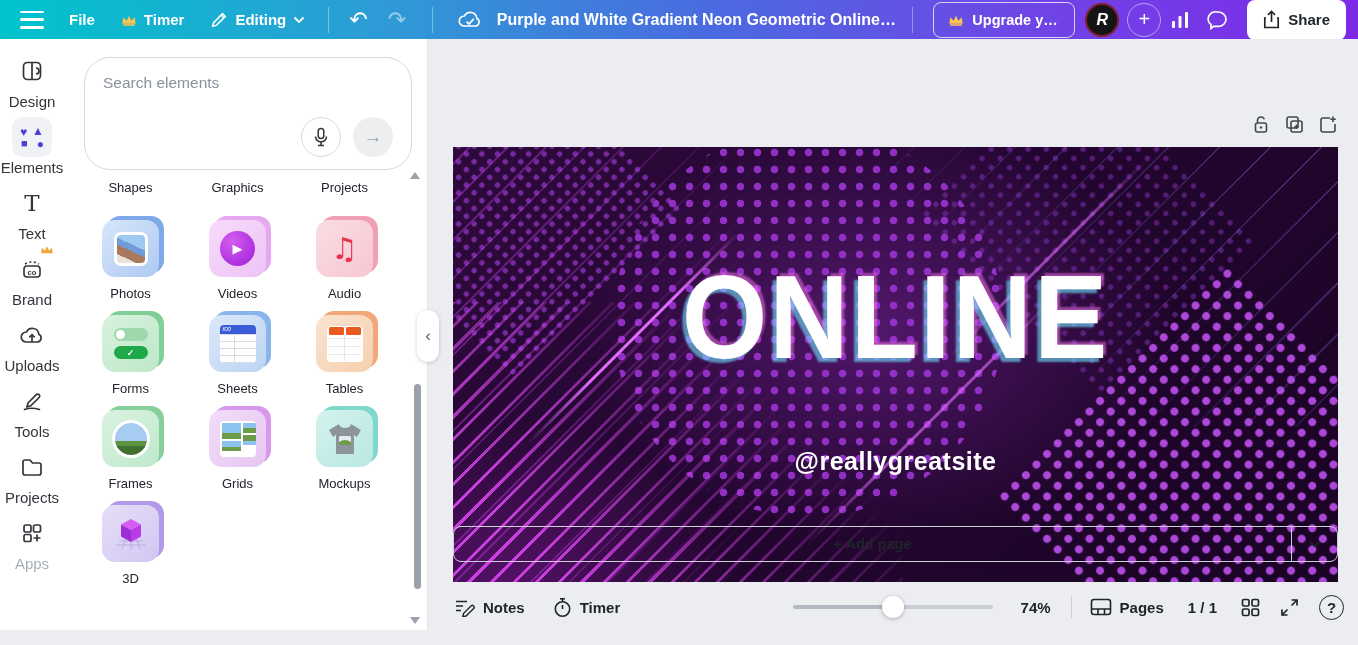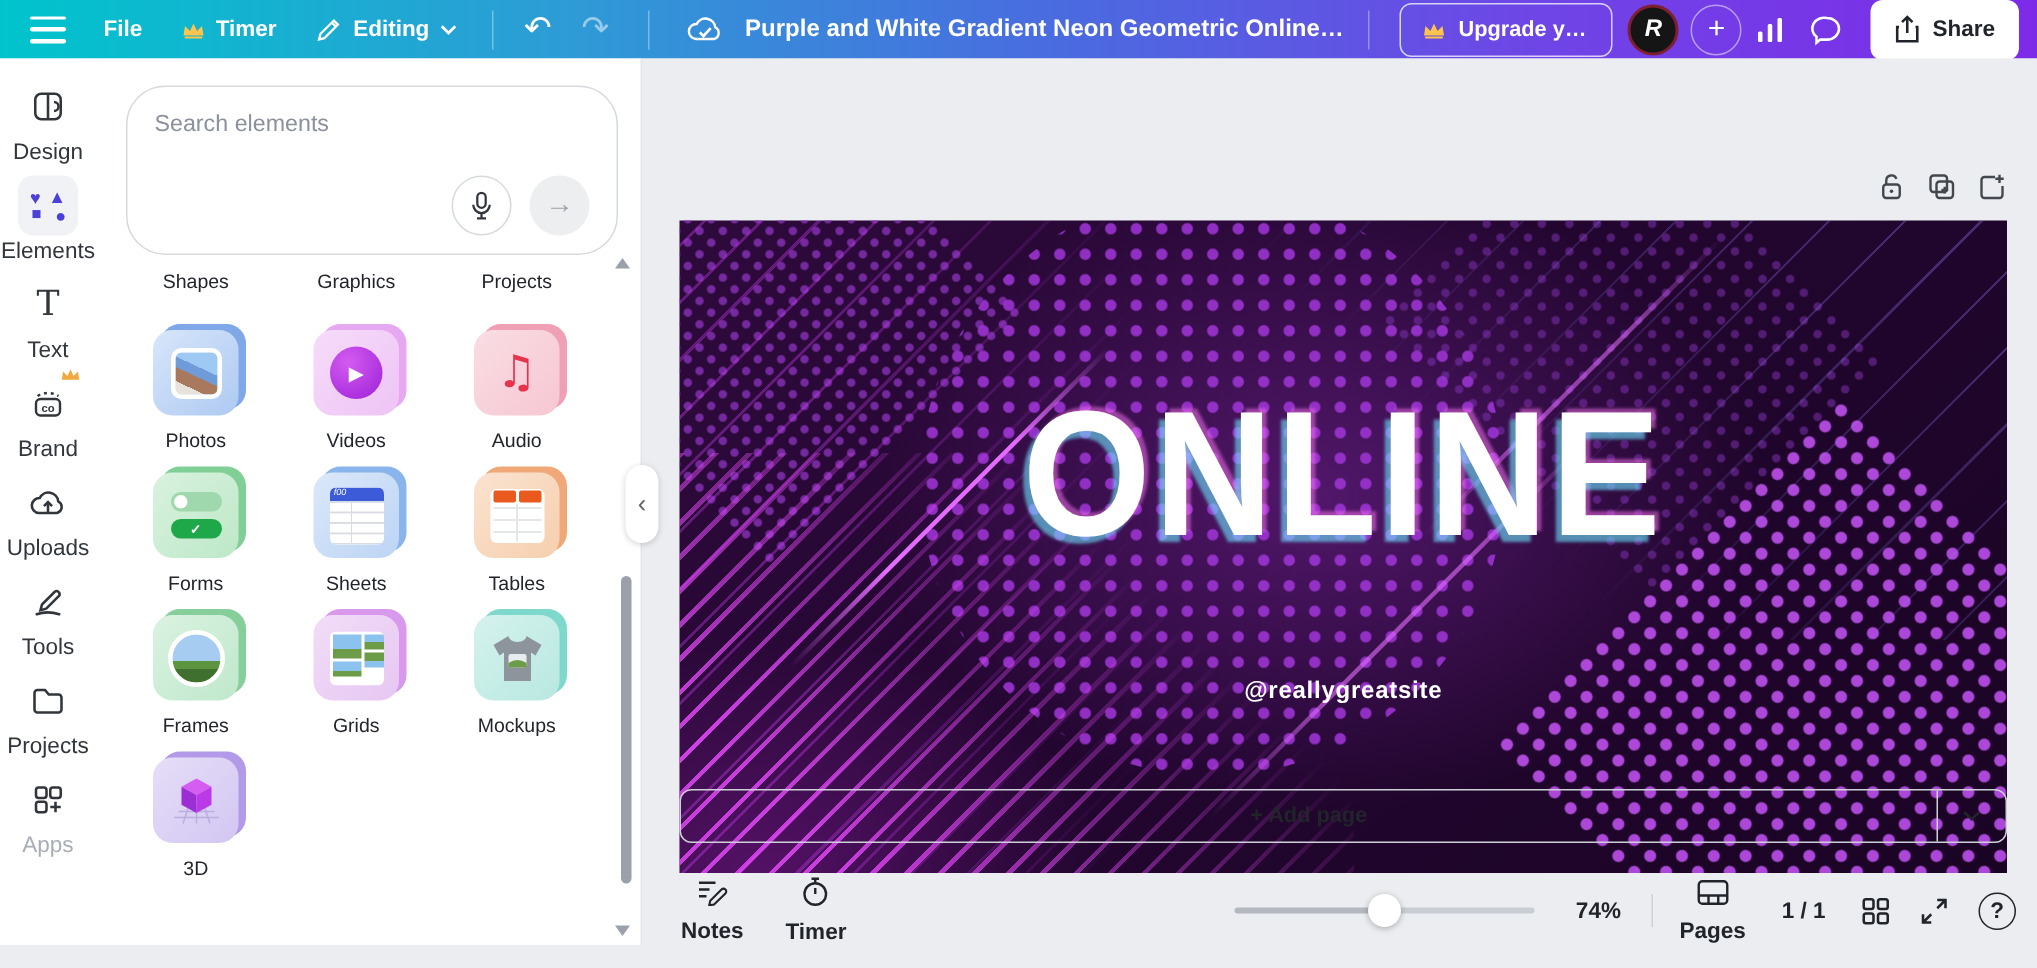--- a/index.html
+++ b/index.html
@@ -132,30 +132,30 @@
     background:repeating-linear-gradient(135deg,transparent 0 17px,rgba(150,120,255,.32) 17px 18.5px,transparent 18.5px 36px);
     -webkit-mask-image:linear-gradient(225deg,#000 12%,transparent 70%); mask-image:linear-gradient(225deg,#000 12%,transparent 70%); }
   .neon-line { position:absolute; height:2.5px; background:linear-gradient(90deg,transparent,#e36cff 30%,#e36cff 70%,transparent); transform:rotate(-45deg); }
   .nl1 { width:300px; left:30px; top:190px; } .nl2 { width:360px; left:300px; top:270px; opacity:.6; } .nl3 { width:280px; right:150px; top:110px; opacity:.55; }
   .cv-title { position:absolute; left:50%; top:170px; transform:translate(-50%,-50%) scaleY(1.08); color:#fff;
     font-size:110px; font-weight:800; letter-spacing:2px; line-height:1; white-space:nowrap;
     text-shadow:-4px 4px 2px rgba(110,230,255,.6), 3px -3px 2px rgba(255,120,245,.5); }
   .cv-sub { position:absolute; left:50%; top:261px; transform:translate(-50%,-50%); color:#f2f2f6;
     font-size:33px; font-weight:600; letter-spacing:3.5px; white-space:nowrap; }
   .cv-handle { position:absolute; left:50%; top:314px; transform:translate(-50%,-50%); color:#fff;
-    font-size:16px; font-weight:700; letter-spacing:.5px; white-space:nowrap; }
+    font-size:25px; font-weight:700; letter-spacing:.5px; white-space:nowrap; }
 
   .add-page { position:absolute; left:25px; right:20px; top:487px; height:36px; display:flex;
     border:1px solid #cdd1d7; border-radius:8px; color:#21252b; }
   .add-page-main { flex:1; display:flex; align-items:center; justify-content:center; font-size:14.5px; font-weight:700; cursor:pointer; }
   .add-page-dd { width:46px; border-left:1px solid #cdd1d7; display:flex; align-items:center; justify-content:center; cursor:pointer; }
 
   
   .statusbar { position:absolute; left:0; right:0; bottom:0; height:46px; display:flex; align-items:center; color:#21252b; }
-  .st-item { display:flex; align-items:center; gap:8px; font-size:15px; font-weight:700; cursor:pointer;flex-direction:column; }
+  .st-item { display:flex; align-items:center; gap:8px; font-size:15px; font-weight:700; cursor:pointer; }
   .slider { width:200px; height:4px; border-radius:2px; background:linear-gradient(90deg,#b4b9c1 50%,#c9cdd4 50%); position:relative; cursor:pointer; }
   .slider-handle { position:absolute; left:50%; top:50%; transform:translate(-50%,-50%); width:22px; height:22px; border-radius:50%;
     background:#fff; box-shadow:0 1px 4px rgba(0,0,0,.28); cursor:pointer; }
   .zoom-pct { font-size:15px; font-weight:700; }
   .st-divider { width:1px; height:22px; background:#cdd1d7; }
   .pg-count { font-size:15px; font-weight:700; }
   .help-btn { width:25px; height:25px; border:1.8px solid #21252b; border-radius:50%; display:flex; align-items:center; justify-content:center;
     font-size:15px; font-weight:700; cursor:pointer; }
   svg { display:block; }
 </style>

